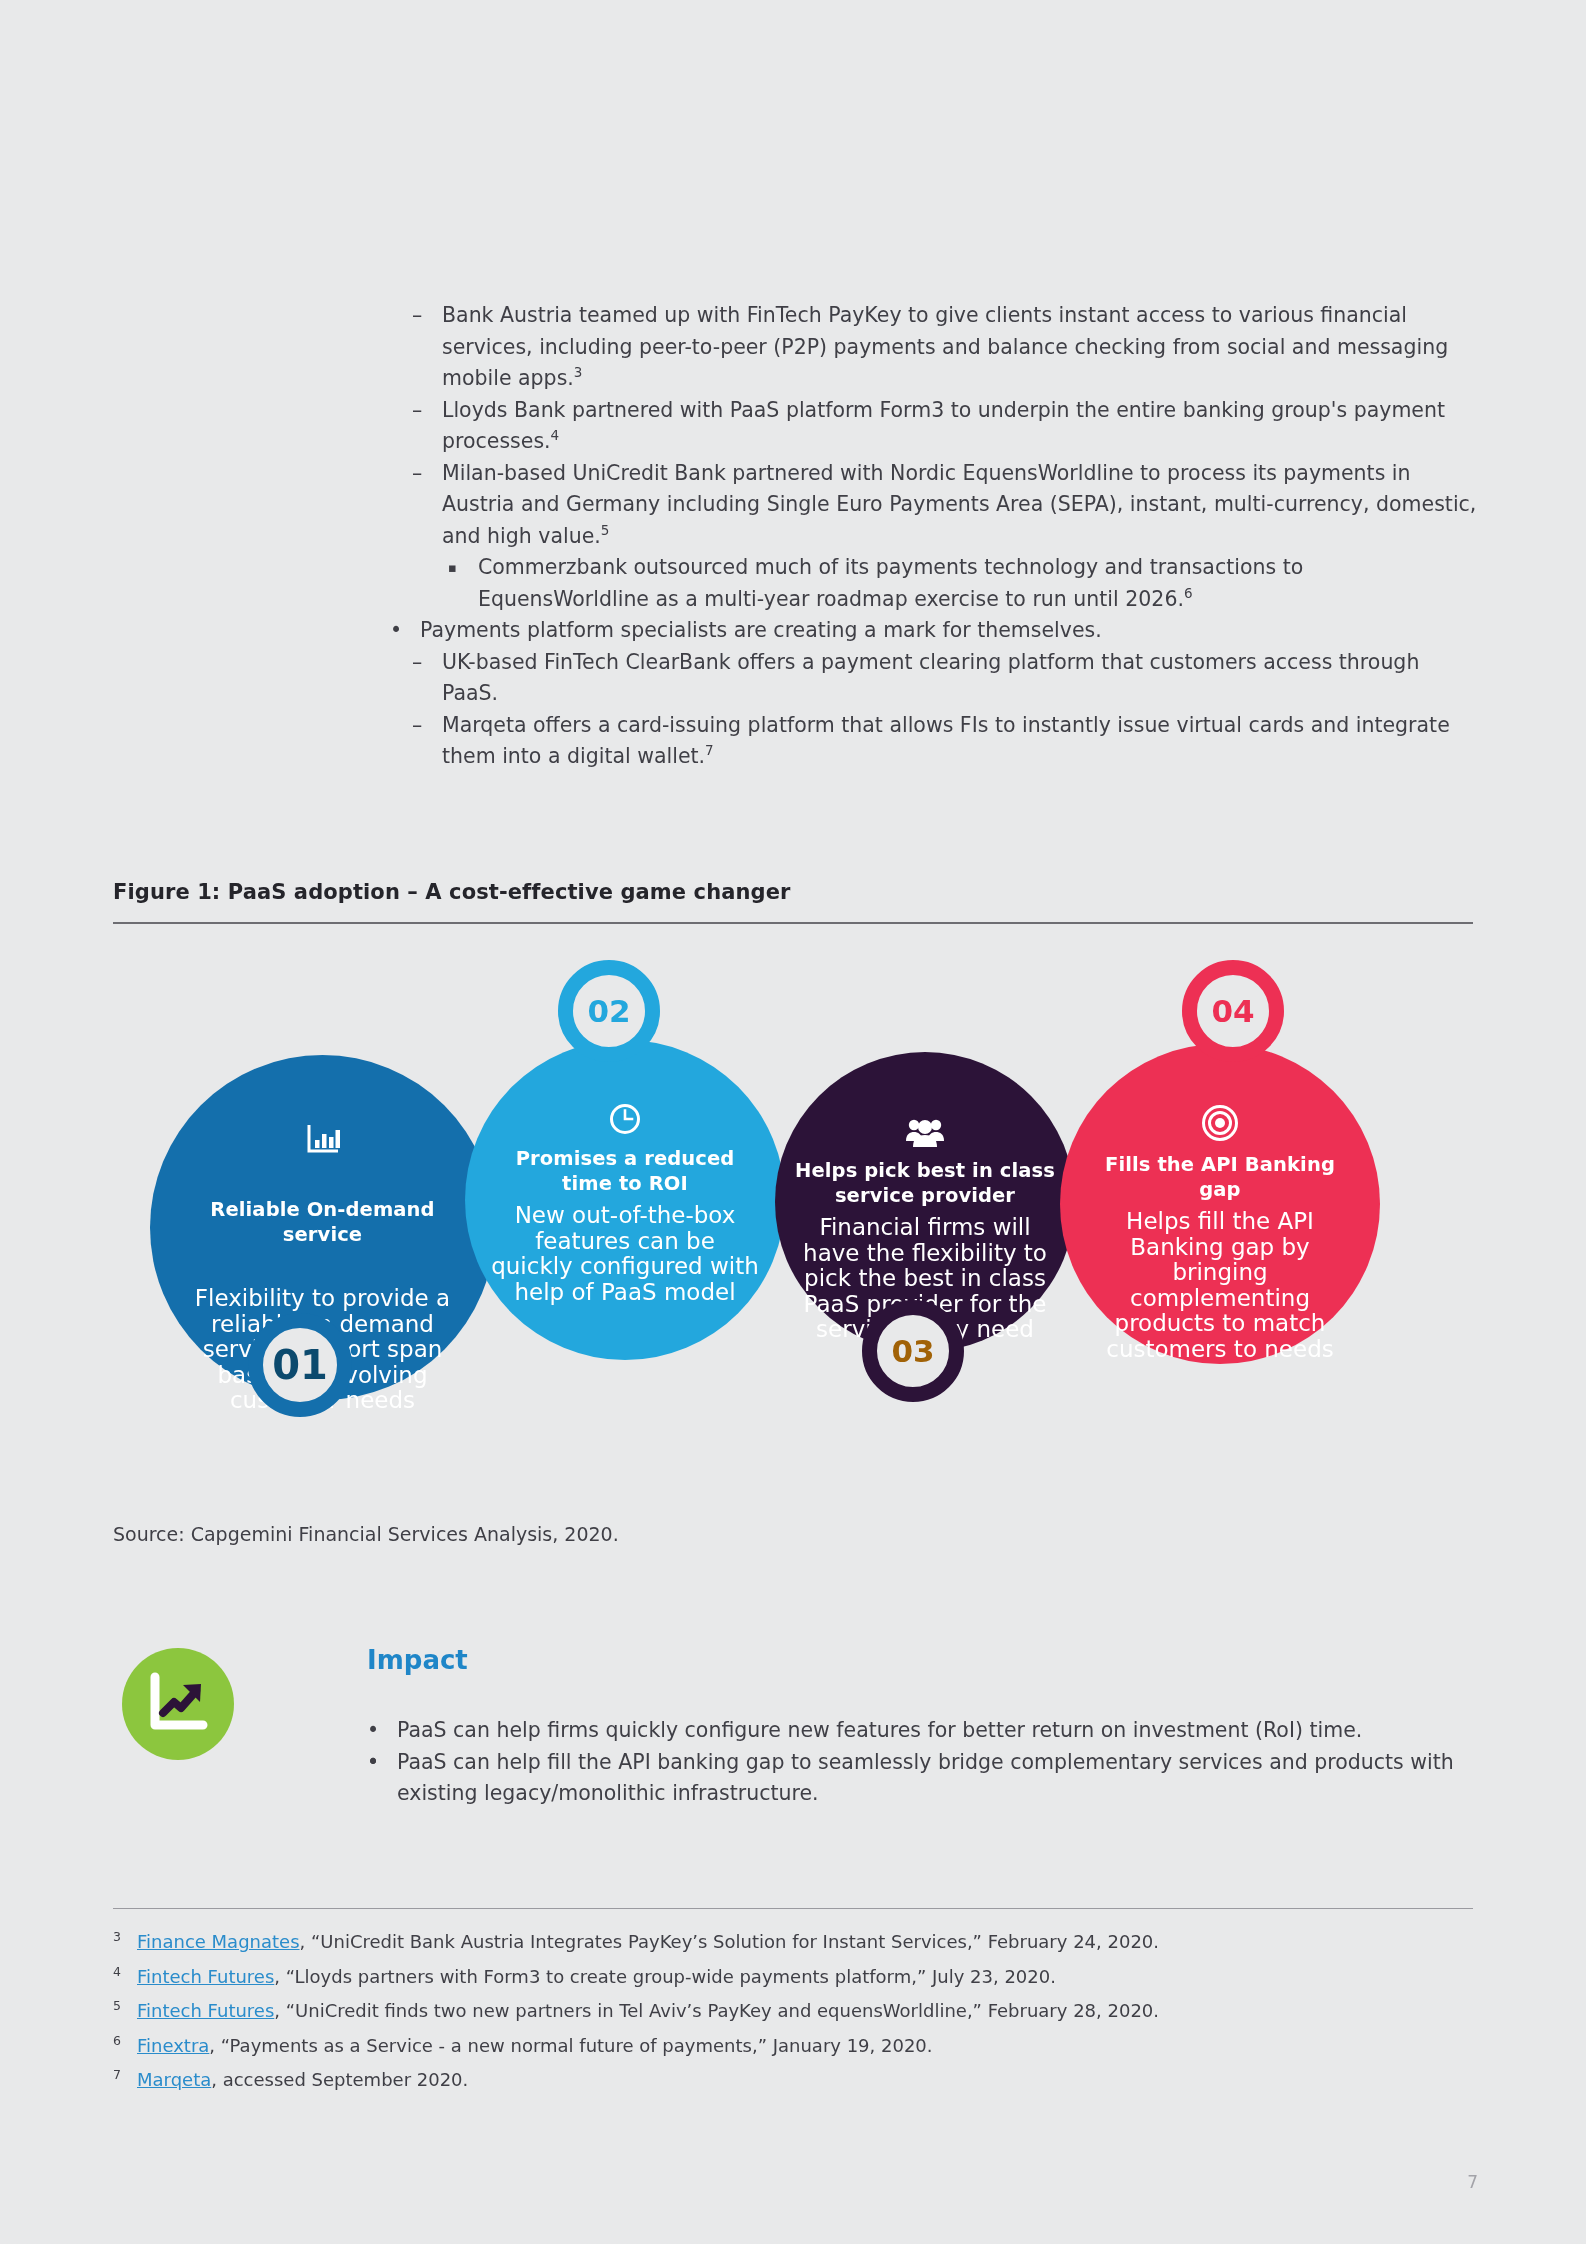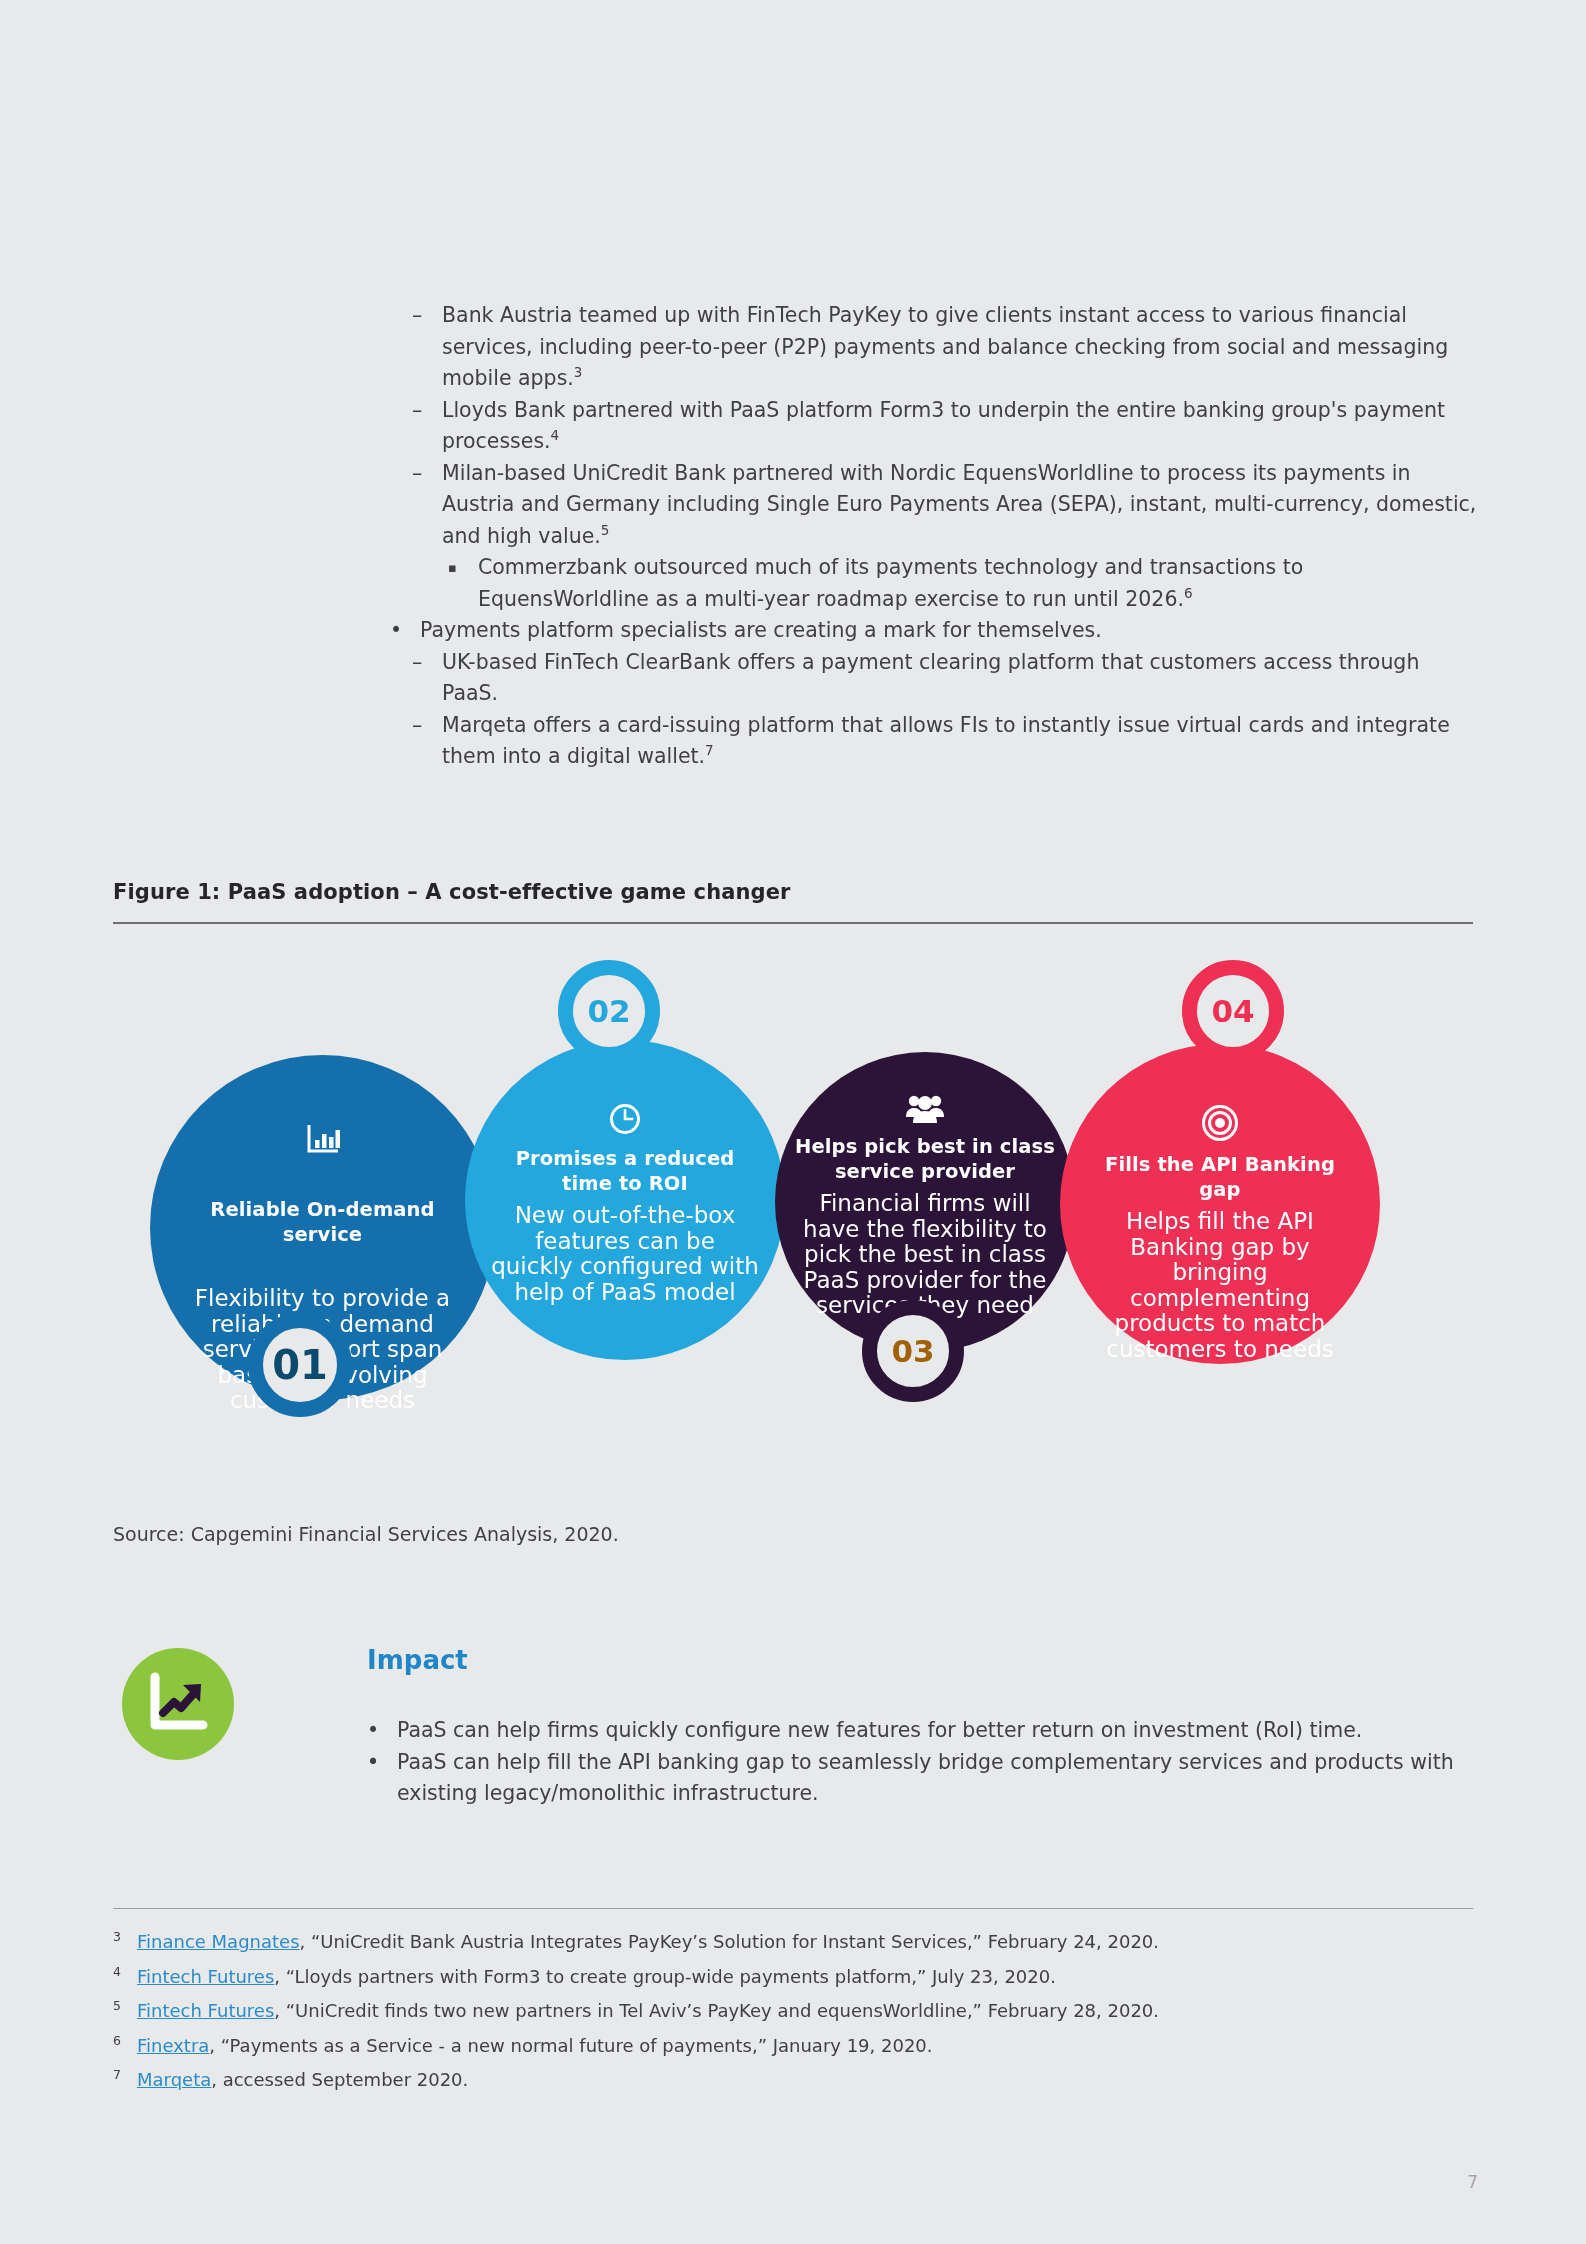--- a/index.html
+++ b/index.html
@@ -125,21 +125,21 @@
     width: 320px; height: 320px;
     background: #23a7dd;
   }
   #circle-2 .bc-inner { top: 62px; padding: 0 26px; justify-content: center; }
   
   #circle-3 {
     left: 775px; top: 112px;
     width: 300px; height: 300px;
     background: #2c1338;
   }
-  #circle-3 .bc-inner { top: 40px; padding: 0 14px; align-items: center; }
+  #circle-3 .bc-inner { top: 64px; padding: 0 14px; align-items: center; }
   
   #circle-4 {
     left: 1060px; top: 104px;
     width: 320px; height: 320px;
     background: #ed3054;
   }
   #circle-4 .bc-inner { top: 60px; padding: 0 24px; }
 
   
   .num-badge {

